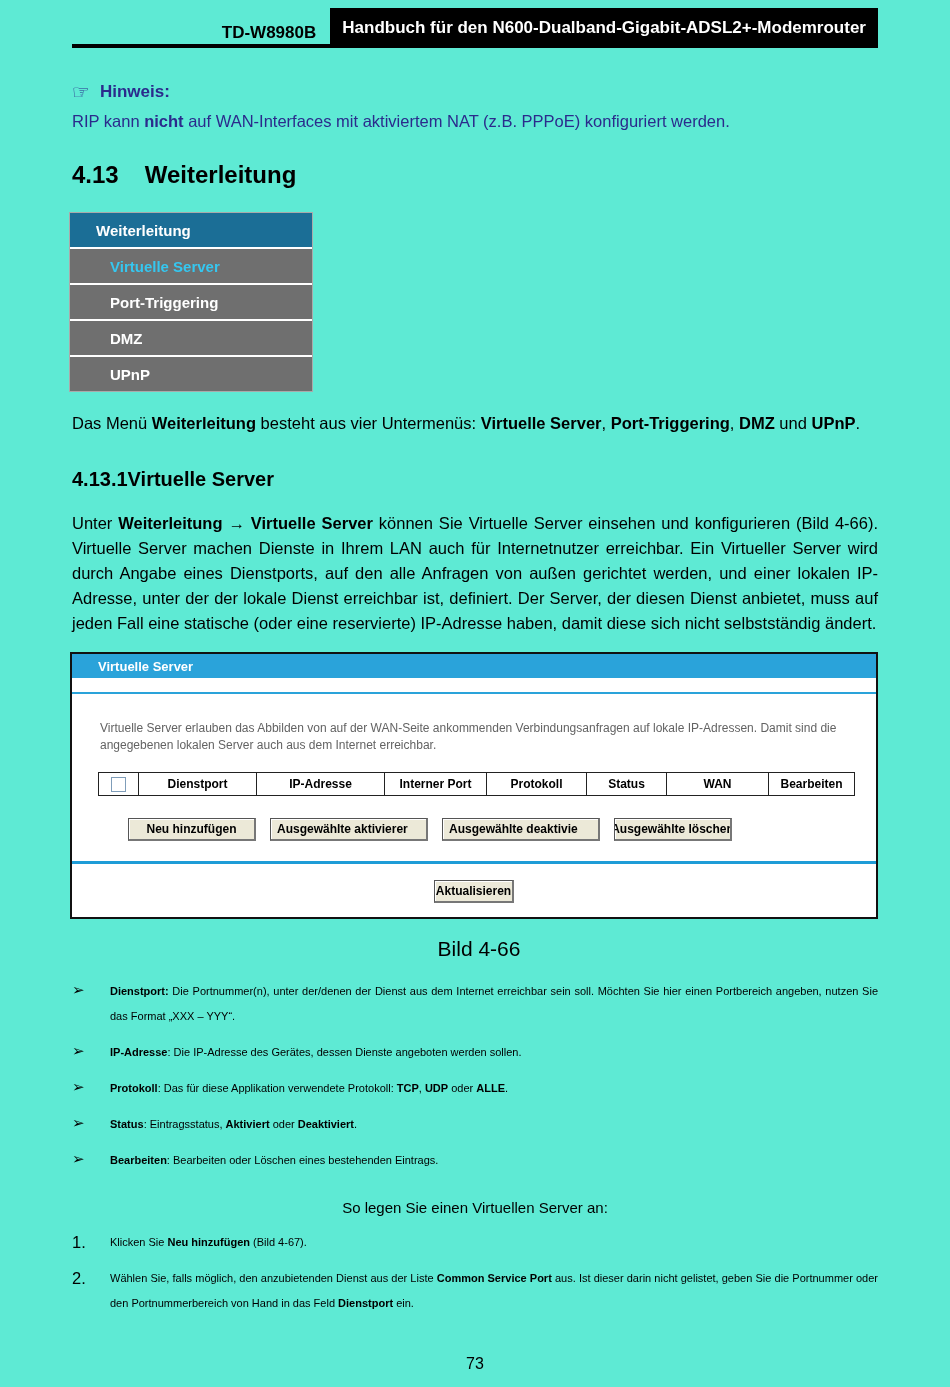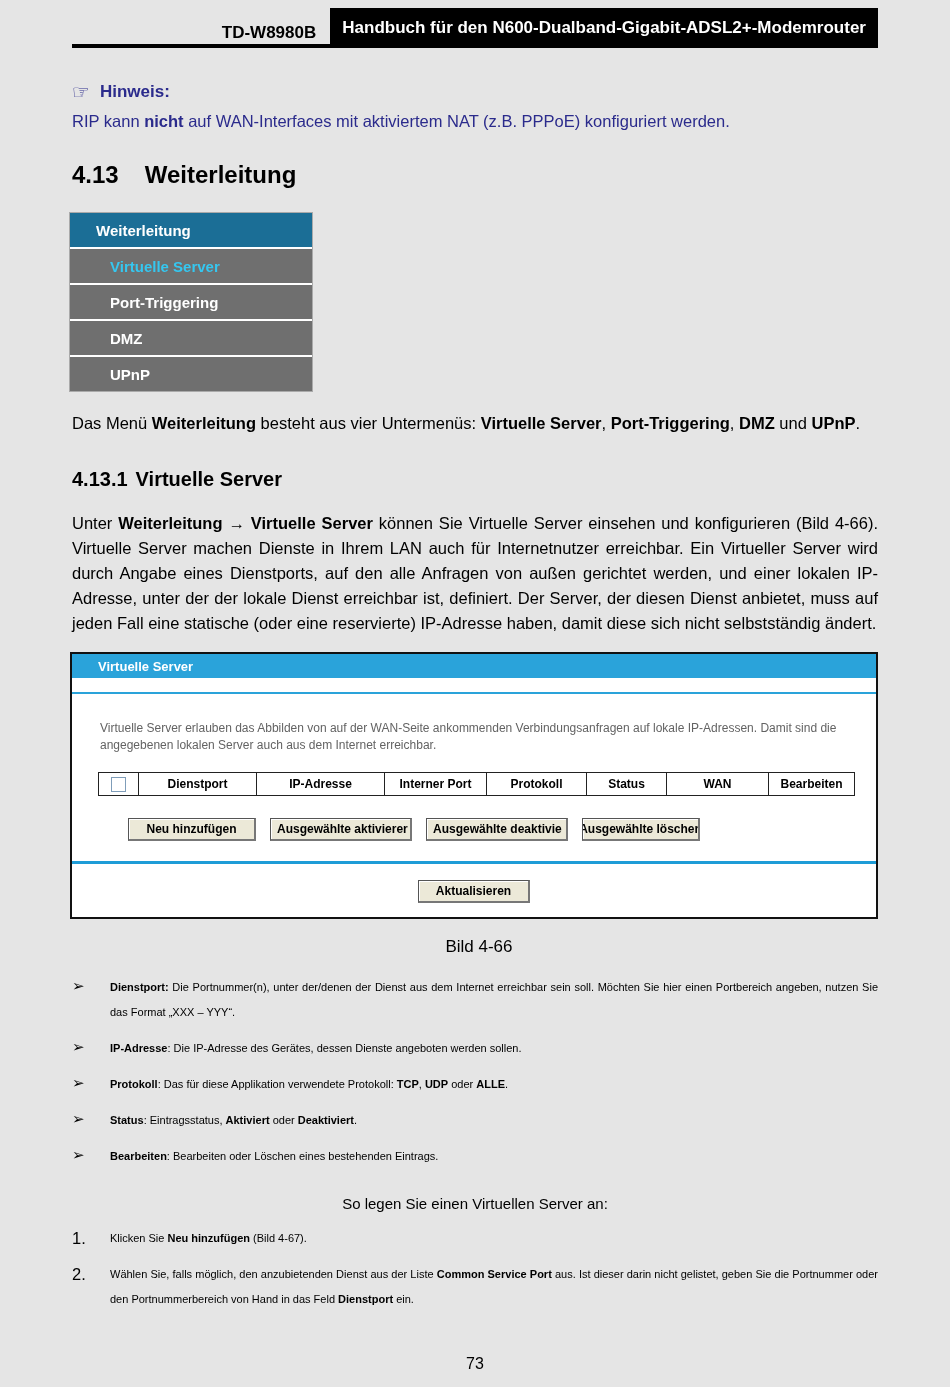--- a/index.html
+++ b/index.html
@@ -1,19 +1,19 @@
 <!DOCTYPE html>
 <html lang="de"><head>
 <meta charset="utf-8">
 <style>
   html,body{margin:0;padding:0;background:#fff;}
   .page{
     position:relative;
     width:950px;height:1387px;
-    background:#e5e5e5;
+    background:#5eead4;
     font-family:"Liberation Sans","DejaVu Sans",sans-serif;
     color:#000;
     overflow:hidden;
     box-sizing:border-box;
   }
   
   .doc-header{display:flex;align-items:stretch;margin:8px 72px 0 72px;height:40px;}
   .doc-header-left{
     flex:1;display:flex;align-items:flex-end;justify-content:flex-end;
     border-bottom:4px solid #000;padding:0 14px 1px 0;
@@ -25,21 +25,21 @@
   }
   
   .note{margin:34px 72px 0 72px;color:#2b2b8c;}
   .note-title{font-weight:bold;font-size:17px;display:flex;align-items:center;gap:10px;}
   .note-hand{font-size:20px;line-height:1;}
   .note-text{margin-top:10px;font-size:16.5px;}
   
   .h1{margin:30px 72px 0 72px;font-size:24px;font-weight:bold;}
   .h1 .num{margin-right:26px;margin-top:40px;}
   .h2{margin:32px 72px 0 72px;font-size:20px;font-weight:bold;}
-  .h2 .num{margin-right:8px;}
+  .h2 .num{}
   
   .para{margin:20px 72px 0 72px;font-size:16.5px;line-height:25px;text-align:justify;}
   b{font-weight:bold;}
   
   .menu{margin:24px 0 0 70px;width:242px;outline:1px solid #aaa;}
   .menu-row{height:34px;display:flex;align-items:center;font-weight:bold;font-size:15px;}
   .menu-head{background:#1b6e96;color:#fff;padding-left:26px;border-bottom:2px solid #fff;}
   .menu-item{background:#6f6f6f;color:#fff;padding-left:40px;border-bottom:2px solid #fff;}
   .menu-item:last-child{border-bottom:none;}
   .menu-item.active{color:#35c7f0;}
@@ -57,27 +57,27 @@
   .link{color:#2e2ec8;text-decoration:underline;}
   .btn-row{display:flex;gap:14px;margin:22px 0 0 56px;}
   .xp-btn{
     background:#ece9d8;border:1px solid #555;border-right:2px solid #777;border-bottom:2px solid #777;
     box-shadow:inset 1px 1px 0 #fff;
     font-weight:bold;font-size:12px;font-family:"Liberation Sans",sans-serif;
     height:23px;display:flex;align-items:center;justify-content:center;
     white-space:nowrap;overflow:hidden;box-sizing:border-box;
   }
   .btn-new{width:128px;}
-  .btn-act,.btn-deact{width:142px;justify-content:flex-start;padding-left:6px;}
+  .btn-act,.btn-deact{width:158px;justify-content:flex-start;padding-left:6px;}
   .btn-del{width:118px;text-align:right;}
   .panel-sep-thick{height:3px;background:#1e9cd7;margin-top:20px;}
   .btn-refresh-wrap{display:flex;justify-content:center;margin:16px 0 14px 0;}
-  .btn-refresh{width:112px;}
-  
-  .caption{margin-top:18px;text-align:center;font-size:17px;padding-left:8px;}
+  .btn-refresh{width:80px;}
+  
+  .caption{margin-top:18px;text-align:center;font-size:21px;padding-left:8px;}
   
   .blist{margin:18px 72px 0 72px;}
   .bitem{display:flex;margin-bottom:11px;}
   .bmark{width:38px;flex:none;font-size:15px;padding-top:2px;}
   .btext{flex:1;font-size:11px;line-height:25px;text-align:justify;}
   .howto{margin:26px 72px 0 72px;font-weight:normal;font-size:15px;text-align:center;}
   .steps{margin:14px 72px 0 72px;}
   .sitem{display:flex;margin-bottom:11px;}
   .smark{width:38px;flex:none;font-size:16.5px;line-height:25px;}
   

